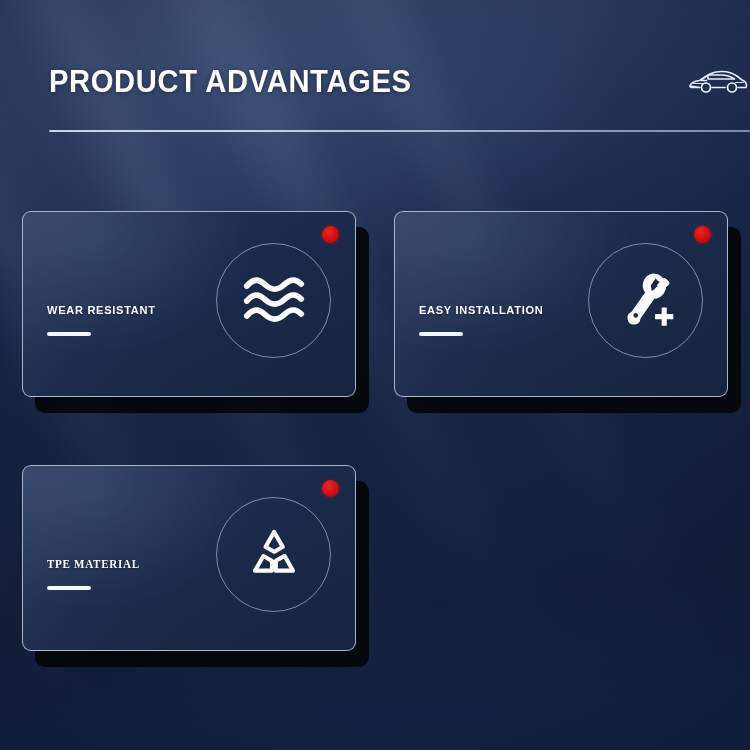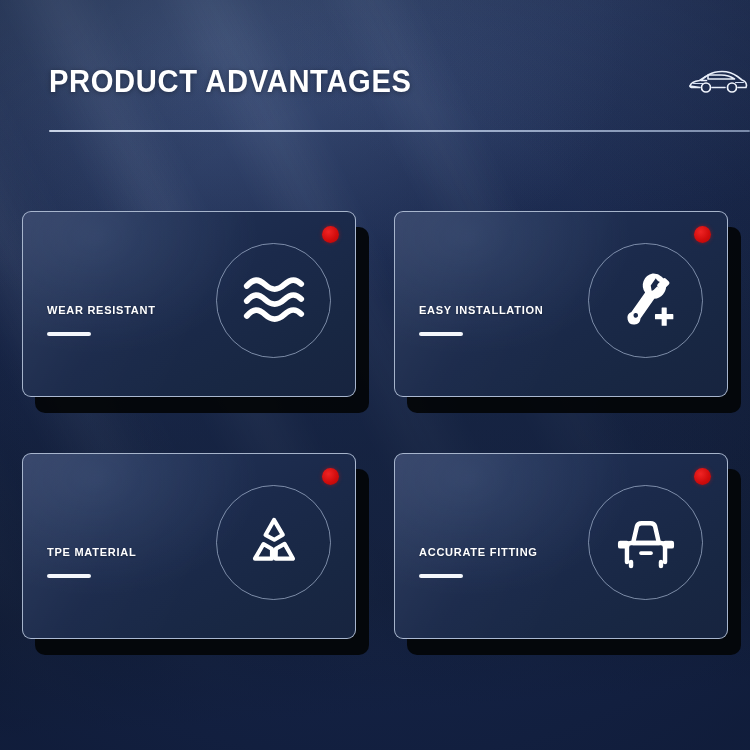--- a/index.html
+++ b/index.html
@@ -118,21 +118,21 @@
     top: 211px;
     width: 706px;
     height: 470px;
   }
   .slot {
     position: absolute;
     width: 334px;
     height: 186px;
   }
   .slot.r0 { top: 0; }
-  .slot.r1 { top: 242px; }
+  .slot.r1 { top: 254px; font-family: Liberation Serif, serif; }
   .slot.c0 { left: 0; }
   .slot.c1 { left: 372px; border-radius: 7px; }
 
   .card-shadow {
     position: absolute;
     left: 13px;
     top: 16px;
     width: 334px;
     height: 186px;
     border-radius: 10px;
@@ -335,45 +335,15 @@
                 <path d="M78 73 L52.5 73 L52.8 58.6 L65.6 51.3 Z"></path>
 
                 <path d="M22 73 L34.5 51.5 L47 58.8 L47 73 Z"></path>
               </g>
             </svg>
           </div>
         </div>
       </div>
     </div>
 
-    <div class="slot r1 c1">
-      <div class="card-shadow"></div>
-      <div class="card">
-        <div class="card-inner-glow"></div>
-        <div class="dot"></div>
-        <div class="label">ACCURATE FITTING</div>
-        <div class="underbar"></div>
-        <div class="icon-wrap">
-          <div class="icon-ring"></div>
-          <div class="icon-glyph">
-            <svg viewBox="0 0 100 100" xmlns="http://www.w3.org/2000/svg">
-              <g fill="none" stroke="#ffffff" stroke-width="6.5" stroke-linejoin="round" stroke-linecap="round">
-
-                <path d="M31 50 L36.5 26 C37.4 22.6 40 21 43.5 21 L56.5 21 C60 21 62.6 22.6 63.5 26 L69 50 Z"></path>
-
-                <path d="M22 78 L22 56 C22 52.5 24.5 50 28 50 L72 50 C75.5 50 78 52.5 78 56 L78 78"></path>
-
-                <path d="M22 50 L12 50 L12 55 L22 55"></path>
-                <path d="M78 50 L88 50 L88 55 L78 55"></path>
-
-                <path d="M28 78 L28 84"></path>
-                <path d="M72 78 L72 84"></path>
-              </g>
-
-              <rect x="40" y="62" width="20" height="5.5" rx="2.5" fill="#ffffff"></rect>
-            </svg>
-          </div>
-        </div>
-      </div>
-    </div>
 
   </div>
 </div>
 
 </body></html>

